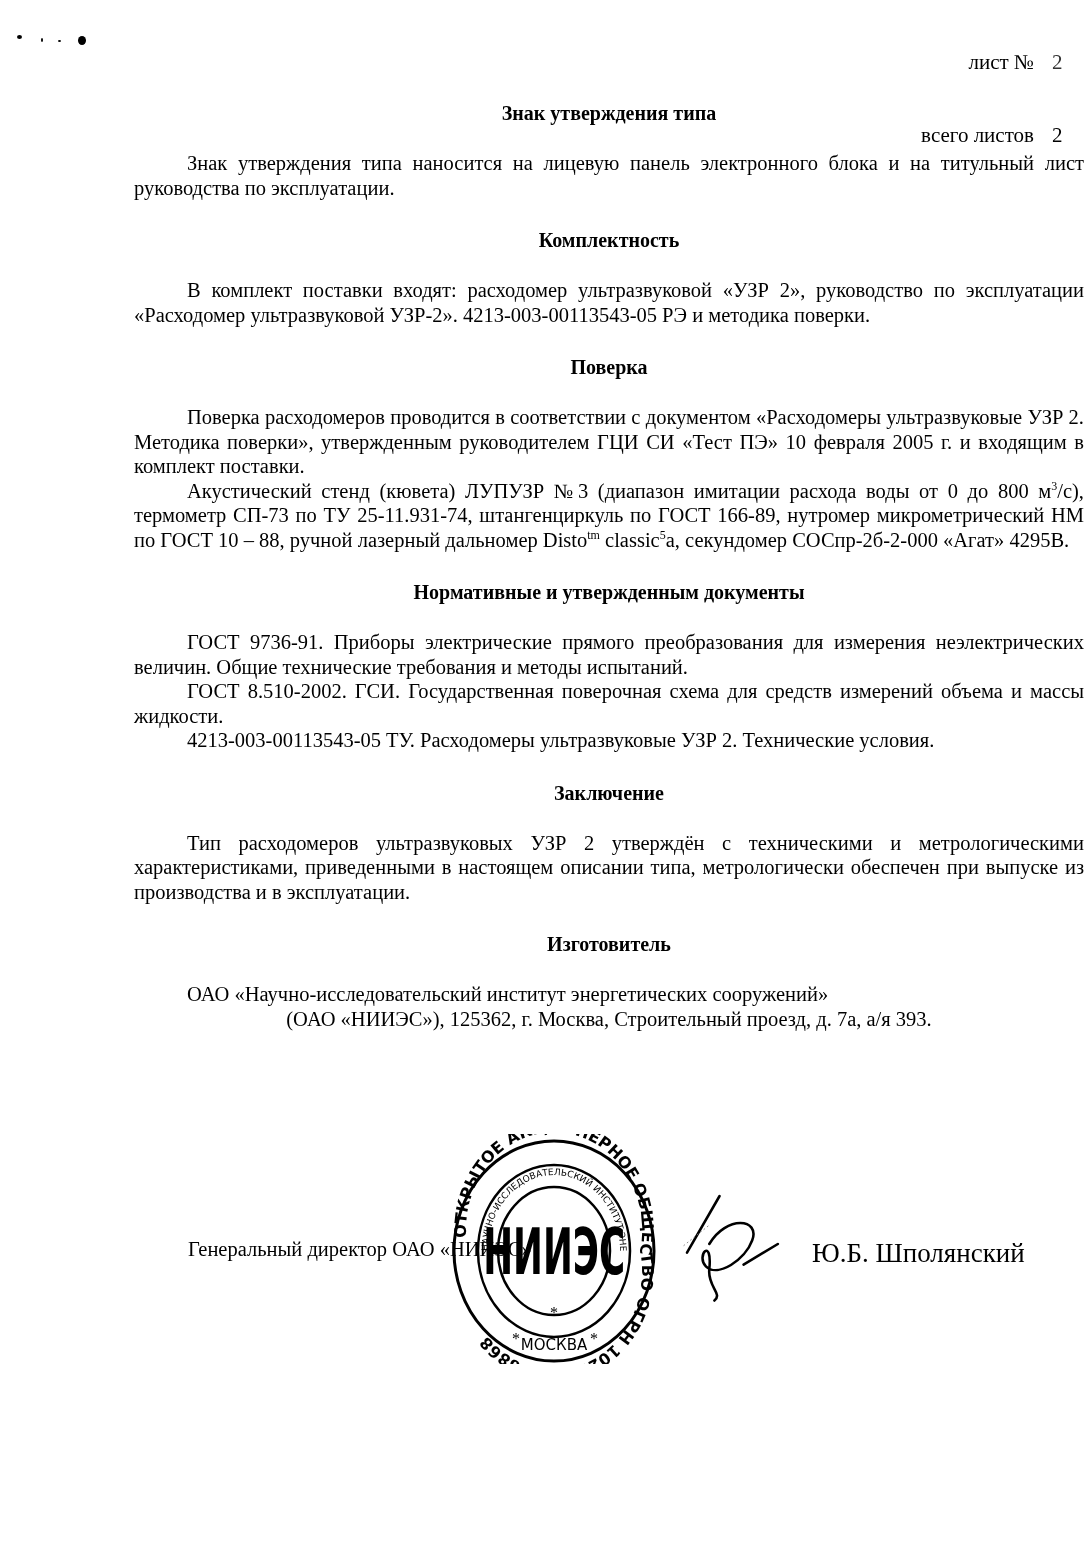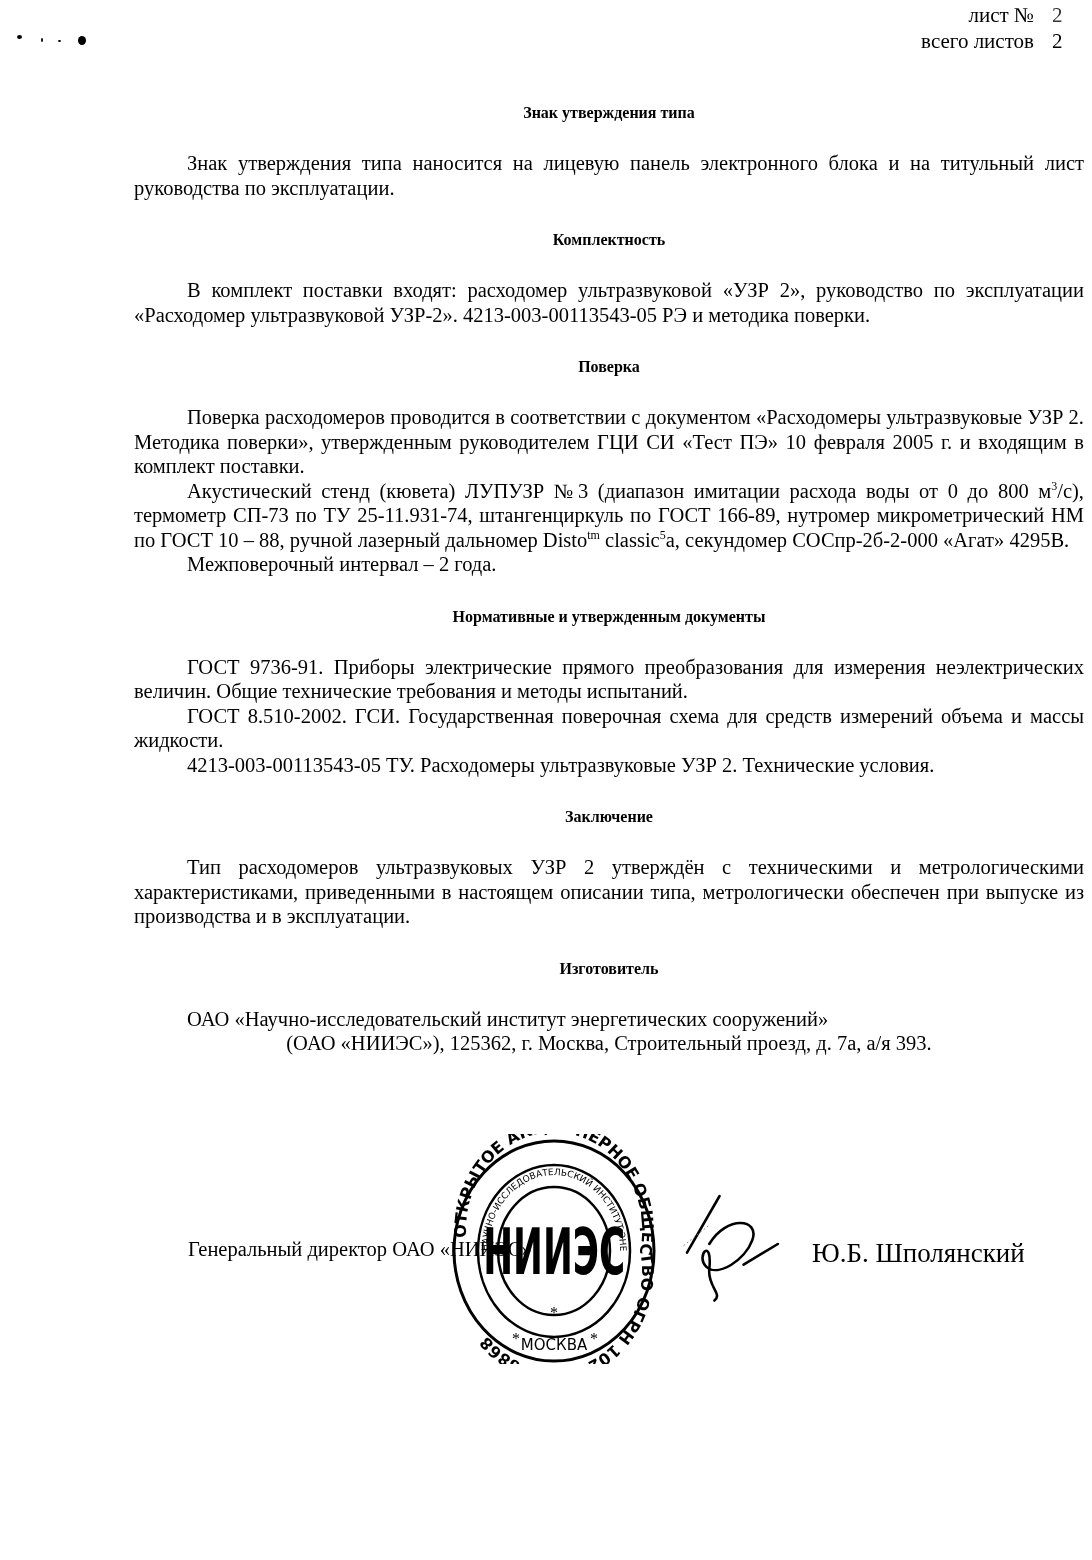--- a/index.html
+++ b/index.html
@@ -2,28 +2,28 @@
 <html><head>
 <meta charset="utf-8">
 <style>
   html, body { margin: 0; padding: 0; background: #ffffff; }
   body {
     width: 1092px; height: 1560px; position: relative; overflow: hidden;
     font-family: "Liberation Serif", "DejaVu Serif", serif;
     color: #000;
   }
   .page-header { position: absolute; right: 26px; top: 2px; text-align: right; font-size: 21px; line-height: 26px; }
-  .page-header .row { display: flex; justify-content: flex-end; align-items: baseline; }
+  .page-header .row { display: flex; justify-content: flex-end; align-items: baseline; margin-top: 47px; }
   .page-header .lbl { margin-right: 18px; }
   .page-header .val { width: 14px; text-align: left; }
   .page-header .row.first .val { color: #333; }
   .specks { position: absolute; left: 12px; top: 32px; width: 80px; height: 16px; }
   .speck { position: absolute; background: #000; border-radius: 50%; }
   .content { position: absolute; left: 134px; top: 100px; width: 950px; }
-  .section-title { text-align: center; font-weight: bold; font-size: 16px; margin: 0; line-height: 26px; }
+  .section-title { text-align: center; font-weight: bold; font-size: 20px; margin: 0; line-height: 26px; }
   p { margin: 0; font-size: 20.5px; line-height: 24.5px; text-align: justify; }
   p.indent { text-indent: 53px; }
   .gap-title { height: 25px; }
   .gap-section { height: 27px; }
   sup { font-size: 12px; line-height: 0; }
   .signature-block { position: absolute; left: 0; top: 1130px; width: 1092px; height: 260px; }
   .sig-line { position: absolute; left: 188px; top: 108px; font-size: 20.5px; }
   .sig-name { position: absolute; left: 812px; top: 108px; font-size: 27px; }
   .stamp { position: absolute; left: 450px; top: 4px; width: 208px; height: 230px; }
   .signature { position: absolute; left: 680px; top: 54px; width: 110px; height: 120px; }
@@ -58,21 +58,20 @@
   <div class="gap-section"></div>
   <h2 class="section-title">Комплектность</h2>
   <div class="gap-title"></div>
   <p class="indent">В комплект поставки входят: расходомер ультразвуковой «УЗР 2», руководство по эксплуатации «Расходомер ультразвуковой УЗР-2». 4213-003-00113543-05 РЭ и методика поверки.</p>
 
   <div class="gap-section"></div>
   <h2 class="section-title">Поверка</h2>
   <div class="gap-title"></div>
   <p class="indent">Поверка расходомеров проводится в соответствии с документом «Расходомеры ультразвуковые УЗР 2. Методика поверки», утвержденным руководителем ГЦИ СИ «Тест ПЭ» 10 февраля 2005 г. и входящим в комплект поставки.</p>
   <p class="indent"><span>Акустический стенд (кювета) ЛУПУЗР №3 (диапазон имитации расхода воды от 0 до 800 м</span><sup>3</sup><span>/с), термометр СП-73 по ТУ 25-11.931-74, штангенциркуль по ГОСТ 166-89, нутромер микрометрический НМ по ГОСТ 10 – 88, ручной лазерный дальномер Disto</span><sup>tm</sup><span> classic</span><sup>5</sup><span>a, секундомер СОСпр-2б-2-000 «Агат» 4295В.</span></p>
-  <p class="indent">Межповерочный интервал – 2 года.</p>
 
   <div class="gap-section"></div>
   <h2 class="section-title">Нормативные и утвержденным документы</h2>
   <div class="gap-title"></div>
   <p class="indent">ГОСТ 9736-91. Приборы электрические прямого преобразования для измерения неэлектрических величин. Общие технические требования и методы испытаний.</p>
   <p class="indent">ГОСТ 8.510-2002. ГСИ. Государственная поверочная схема для средств измерений объема и массы жидкости.</p>
   <p class="indent">4213-003-00113543-05 ТУ. Расходомеры ультразвуковые УЗР 2. Технические условия.</p>
 
   <div class="gap-section"></div>
   <h2 class="section-title">Заключение</h2>

